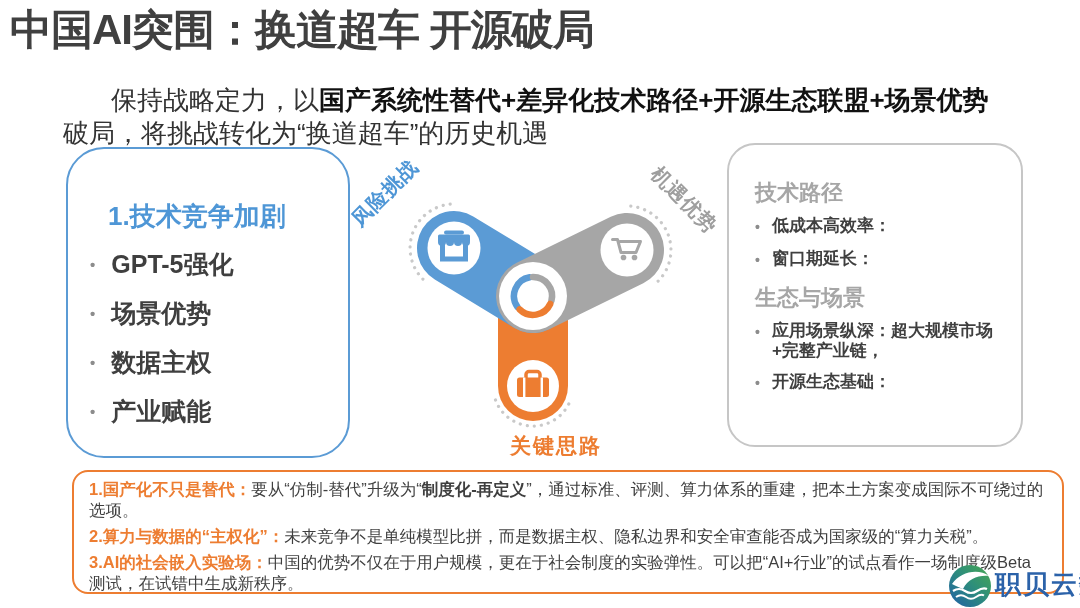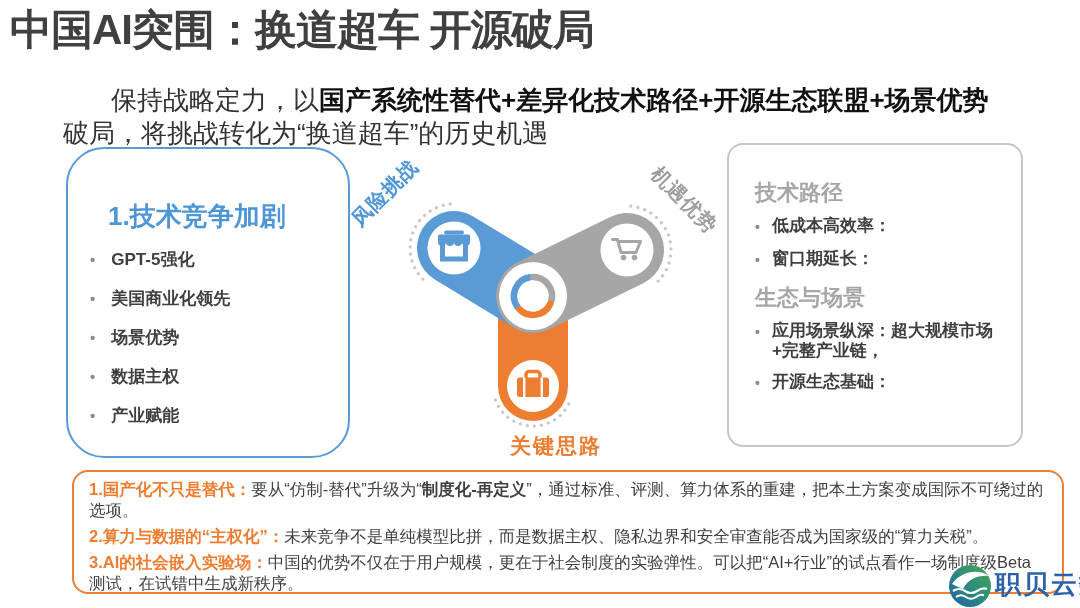--- a/index.html
+++ b/index.html
@@ -17,27 +17,27 @@
   }
   .subtitle b{color:#111;}
   
   .left-panel{
     position:absolute;left:66px;top:147px;width:284px;height:311px;box-sizing:border-box;
     border:2.5px solid #5B9BD5;border-radius:38px;background:#fff;
   }
   .lp-title{margin:50px 11px 6px 40px;font-size:26px;font-weight:bold;color:#4E96D6;}
   .lp-item{
     display:flex;align-items:center;margin-left:22px;padding:8px 0;
-    font-size:17px;font-weight:bold;color:#3f3f3f;
+    font-size:25px;font-weight:bold;color:#3f3f3f;
   }
   .lp-item::before{content:"•";color:#8c8c8c;font-size:15px;margin-right:16px;}
   
   .right-panel{
     position:absolute;left:727px;top:143px;width:296px;height:304px;box-sizing:border-box;
-    border:2px solid #C6C6C6;border-radius:16px;background:#fff;padding:33px 16px 0 26px;
+    border:2px solid #C6C6C6;border-radius:28px;background:#fff;padding:33px 16px 0 26px;
   }
   .rp-head{margin:0 0 8px 0;font-size:22px;font-weight:bold;color:#A6A6A6;}
   .rp-head.second{}
   .rp-item{
     display:flex;margin:0 0 11px 0;font-size:17px;font-weight:bold;color:#3f3f3f;line-height:1.18;
   }
   .rp-item::before{content:"•";color:#8c8c8c;font-size:14px;margin-right:12px;line-height:1.6;}
   
   .diagram{position:absolute;left:368px;top:143px;width:352px;height:330px;}
   .diag-label{
@@ -66,23 +66,20 @@
 <div class="canvas">
 
   <h1 class="title">中国AI突围：换道超车 开源破局</h1>
 
   <p class="subtitle"><span>保持战略定力，以</span><b>国产系统性替代</b><b>+</b><b>差异化技术路径</b><b>+</b><b>开源生态联盟</b><b>+</b><b>场景优势</b><span>破局，将挑战转化为</span><span>“换道超车”的历史机遇</span></p>
 
   <div class="left-panel">
     <div class="lp-title">1.技术竞争加剧</div>
     <div class="lp-item">
         <span>GPT-5强化</span>
-      </div>
-    <div class="lp-item">
-        <span>美国商业化领先</span>
       </div>
     <div class="lp-item">
         <span>场景优势</span>
       </div>
     <div class="lp-item">
         <span>数据主权</span>
       </div>
     <div class="lp-item">
         <span>产业赋能</span>
       </div>

